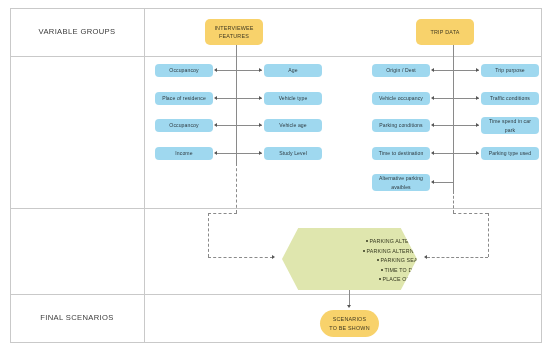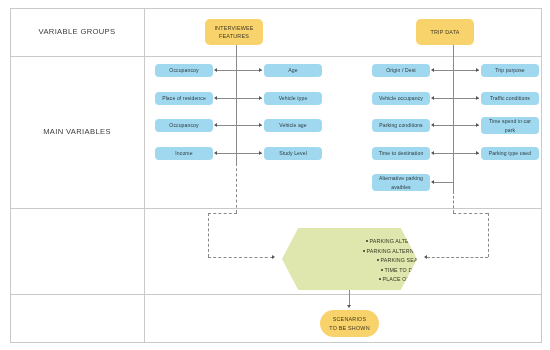--- a/index.html
+++ b/index.html
@@ -145,21 +145,21 @@
   <div class="grid-line h" style="top:8px;"></div>
   <div class="grid-line h" style="top:56px;"></div>
   <div class="grid-line h" style="top:208px;"></div>
   <div class="grid-line h" style="top:294px;"></div>
   <div class="grid-line h" style="top:342px;"></div>
   <div class="grid-line v" style="left:10px;"></div>
   <div class="grid-line v" style="left:144px;"></div>
   <div class="grid-line v" style="left:541px;"></div>
 
   <div class="row-label" style="top:27px;">VARIABLE GROUPS</div>
-  <div class="row-label" style="top:127px;">MAIN VARIABLES</div>
+  <div class="row-label" style="top:313px;">FINAL SCENARIOS</div>
 
   <div class="node node-yellow" style="left:205px; top:19px; width:58px; height:26px; flex-direction:column;">
     <span>INTERVIEWEE</span>
     <span>FEATURES</span>
   </div>
 
   <div class="node node-yellow" style="left:416px; top:19px; width:58px; height:26px;">TRIP DATA</div>
 
   <div class="conn v" style="left:236px; top:45px; height:120px;"></div>
   <div class="dashv" style="left:236px; top:163px; height:50px;"></div>

